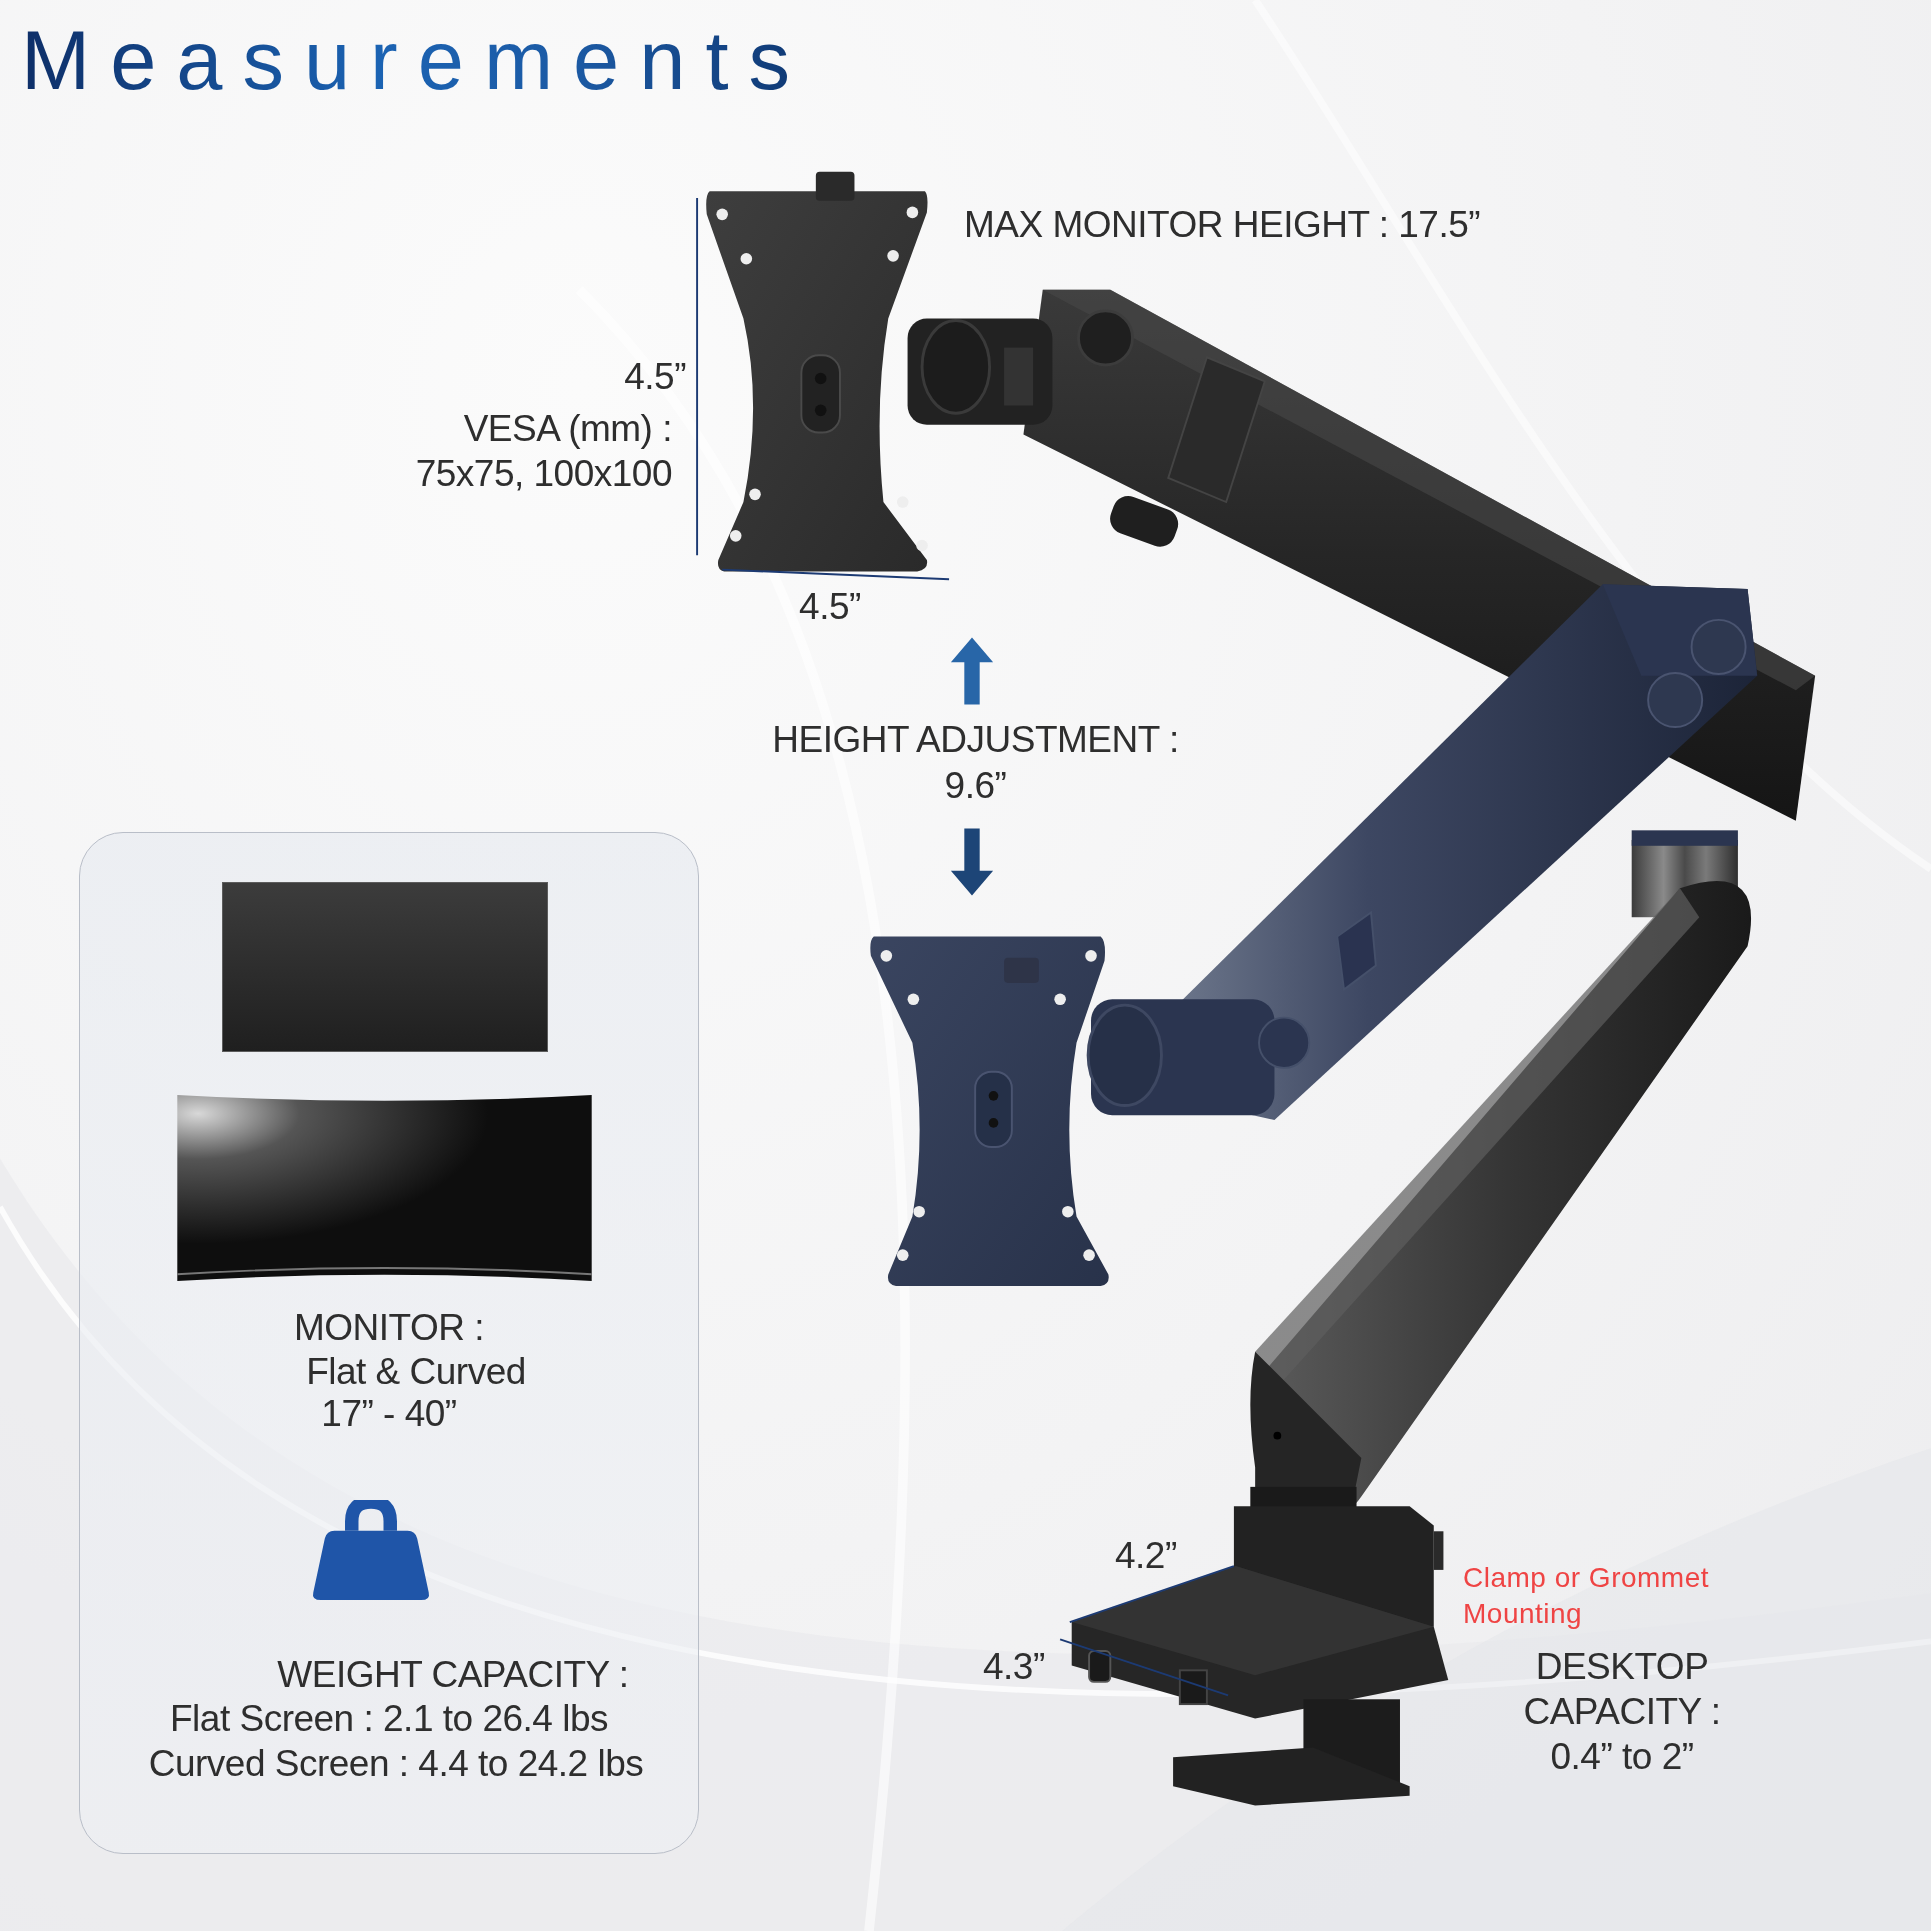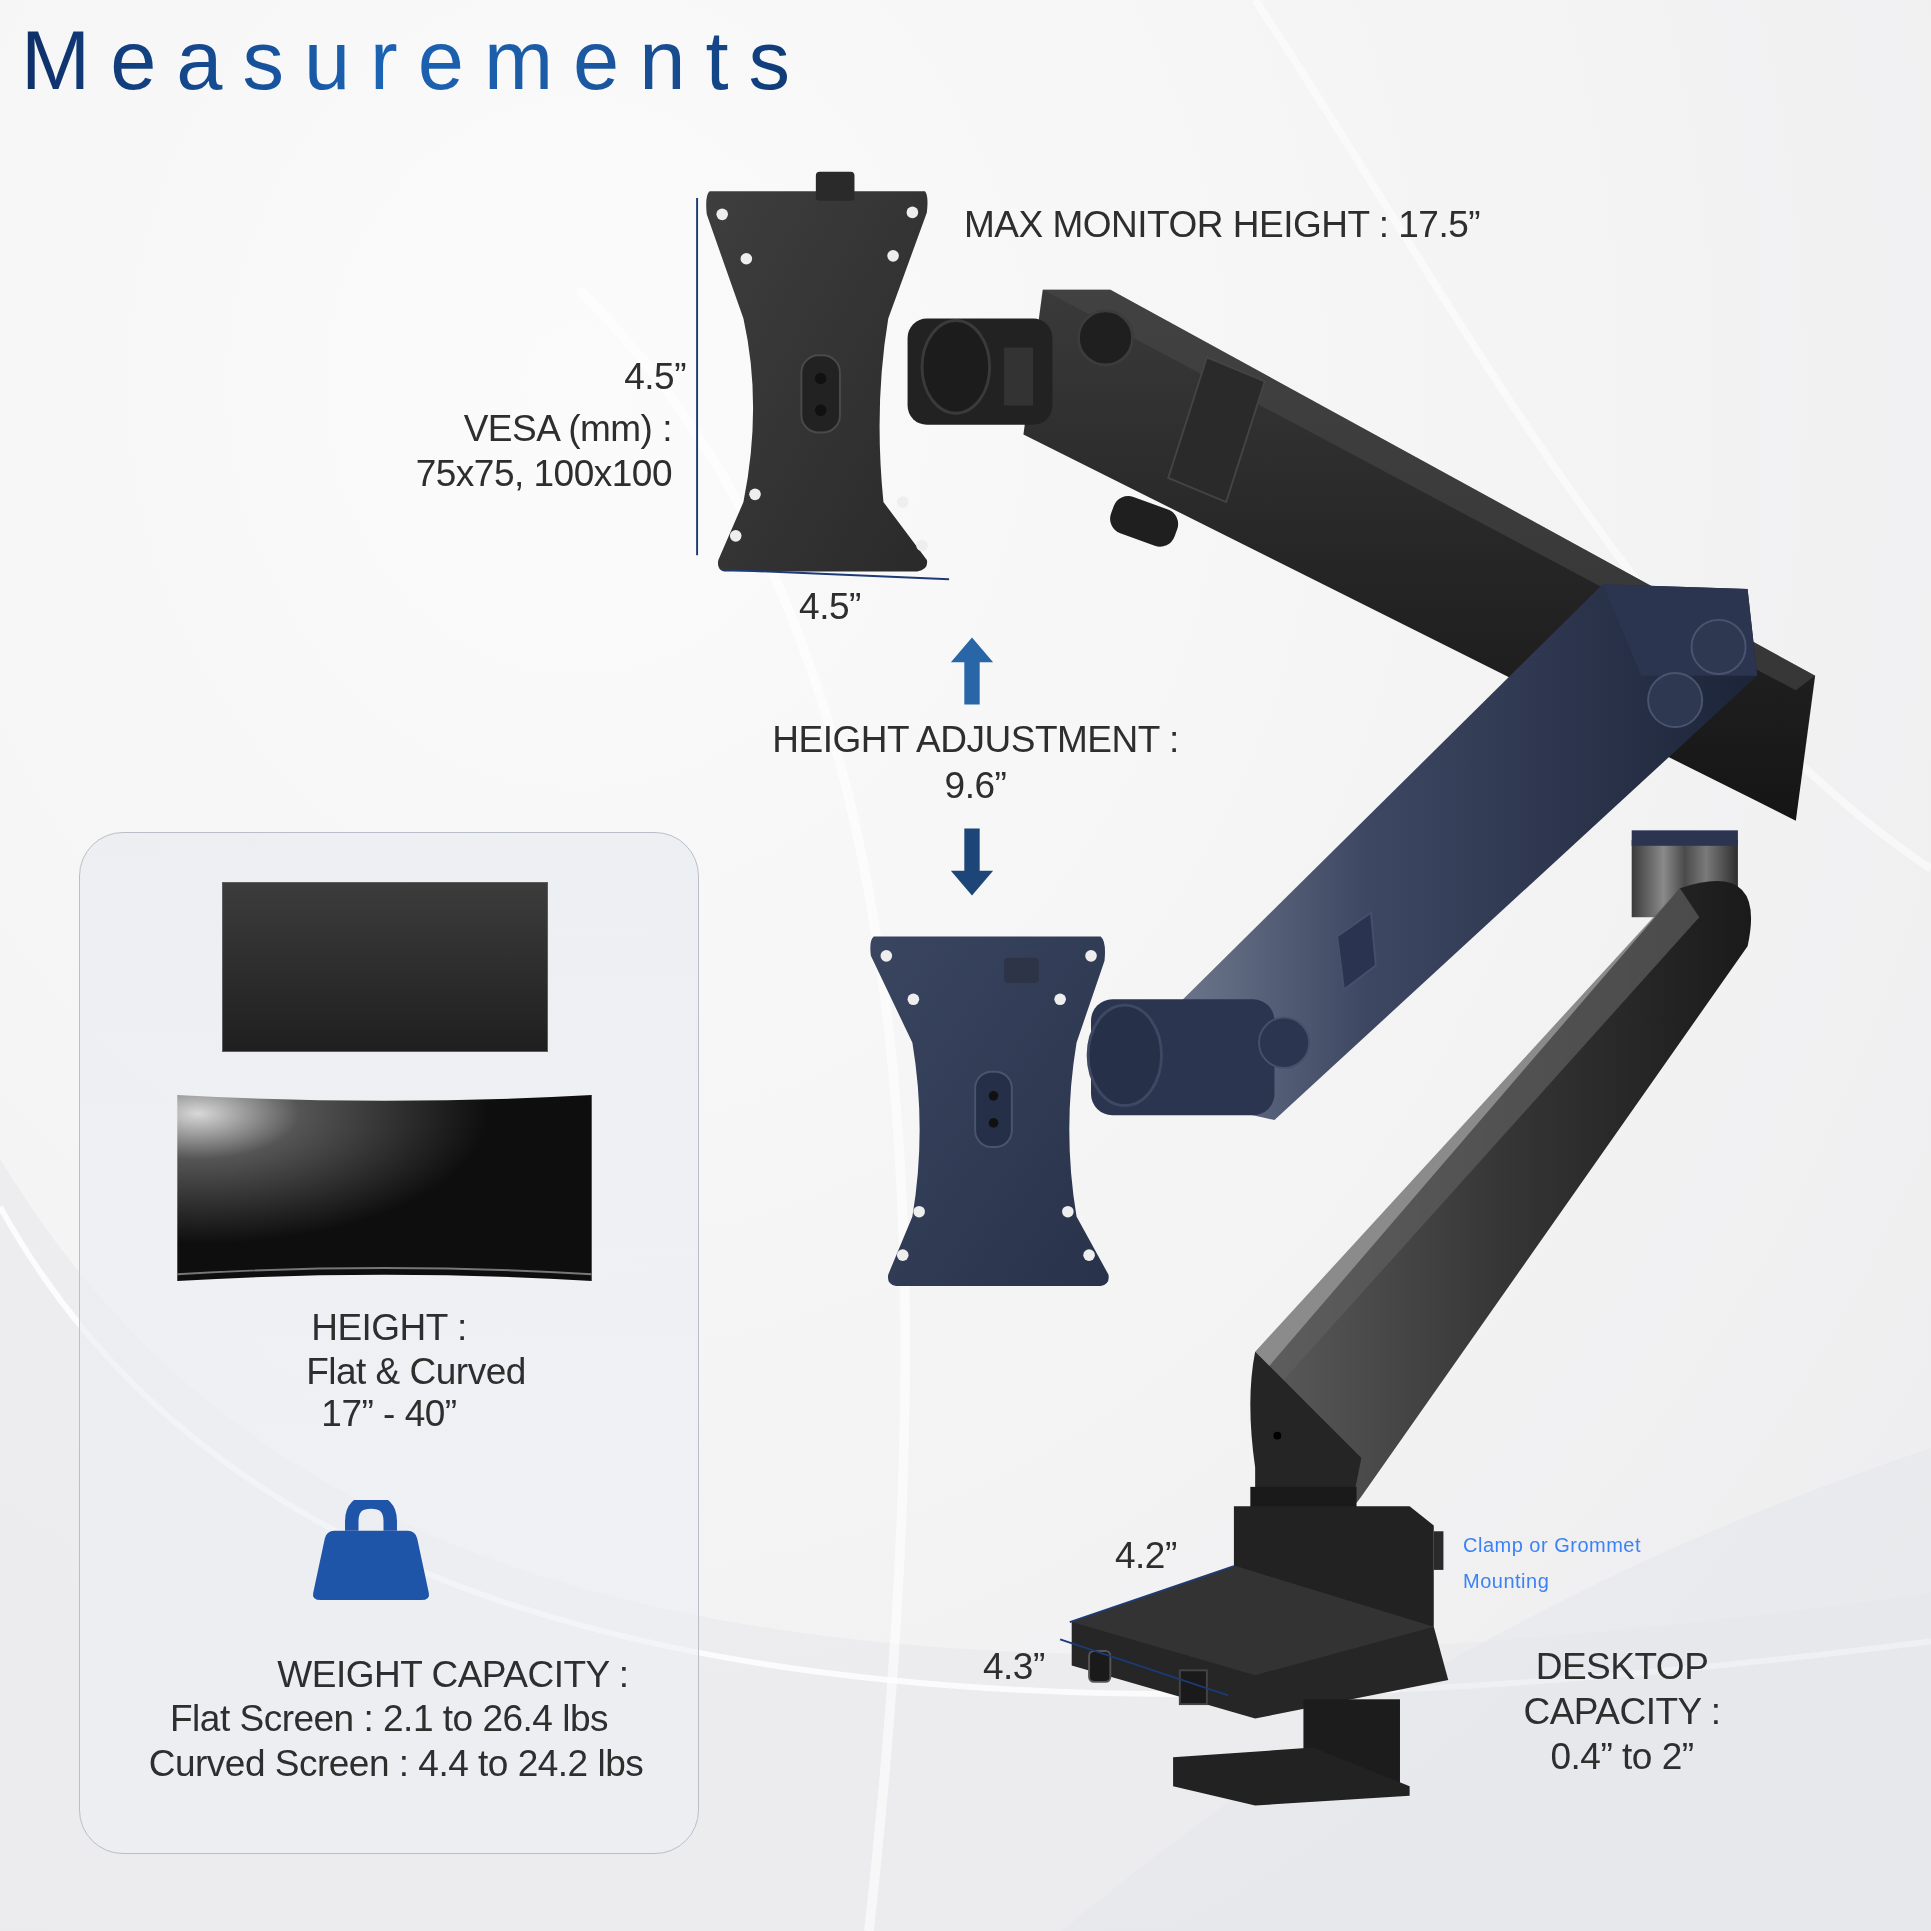--- a/index.html
+++ b/index.html
@@ -27,21 +27,21 @@
     box-sizing:border-box;
   }
   .flat-screen {
     left:222px; top:882px; width:326px; height:170px;
     background: linear-gradient(180deg,#3c3c3c 0%,#1f1f1f 100%);
     border:1.9px solid #5c5c5c; box-sizing:border-box;
   }
   .curved-screen {
     left:177px; top:1095px; width:415px; height:186px;
   }
-  .clamp-note { font-size:20px; line-height:35px; color:#3b82f6; letter-spacing:0.5px; white-space:nowrap; }
+  .clamp-note { font-size:28px; line-height:35px; color:#ef4444; letter-spacing:0.5px; white-space:nowrap;margin-top:32px; }
   .arrow-svg { position:absolute; }
 </style>
 </head>
 <body>
 
 <svg class="bg-svg" viewBox="0 0 2000 2000">
   <defs>
     <linearGradient id="sw1" x1="0" y1="0" x2="1" y2="1">
       <stop offset="0" stop-color="#ffffff" stop-opacity="0.9"></stop>
       <stop offset="1" stop-color="#e2e4e8" stop-opacity="0.6"></stop>
@@ -208,21 +208,21 @@
     <radialGradient id="glare" cx="0.05" cy="0.1" r="0.7">
       <stop offset="0" stop-color="#d8d8d8"></stop>
       <stop offset="0.35" stop-color="#555"></stop>
       <stop offset="1" stop-color="#0e0e0e"></stop>
     </radialGradient>
   </defs>
   <path d="M0,0 Q215,12 430,0 L430,193 Q215,180 0,193 Z" fill="url(#glare)"></path>
   <path d="M0,186 Q215,173 430,186" stroke="#777" stroke-width="2" fill="none"></path>
 </svg>
 
-<div class="abs lbl center" style="left:79px; top:1305px; width:620px;">HEIGHT :</div>
+<div class="abs lbl center" style="left:79px; top:1305px; width:620px;">MONITOR :</div>
 <div class="abs lbl center" style="left:79px; top:1349px; width:620px;margin-left:27px;">Flat &amp; Curved</div>
 <div class="abs lbl center" style="left:79px; top:1391px; width:620px;">17” - 40”</div>
 
 <svg class="abs" style="left:311px; top:1500px;" width="120" height="102" viewBox="0 0 124 106">
   <path d="M42,32 L42,22 Q42,2 62,2 Q82,2 82,22 L82,32" fill="none" stroke="#1f55a8" stroke-width="14"></path>
   <path d="M24,32 L100,32 Q108,32 110,40 L122,96 Q124,104 114,104 L10,104 Q0,104 2,96 L14,40 Q16,32 24,32 Z" fill="#1f55a8"></path>
 </svg>
 
 <div class="abs lbl center" style="left:79px; top:1652px; width:748px;">WEIGHT CAPACITY :</div>
 <div class="abs lbl center" style="left:79px; top:1696px; width:620px;">Flat Screen : 2.1 to 26.4 lbs</div>

